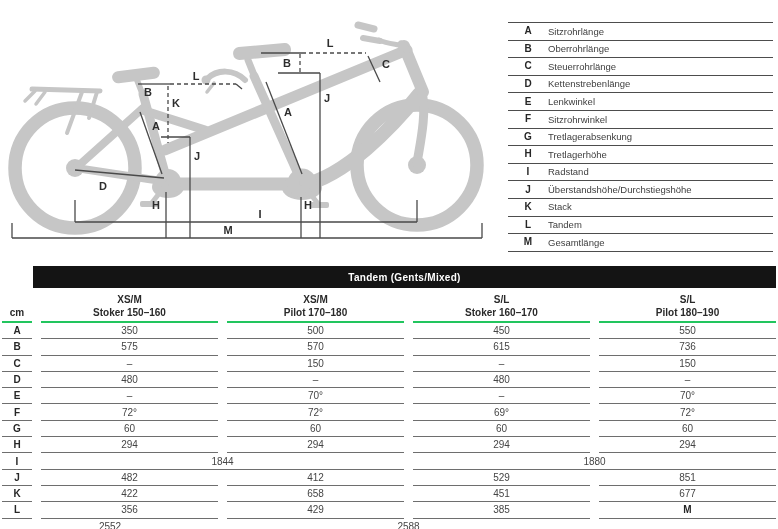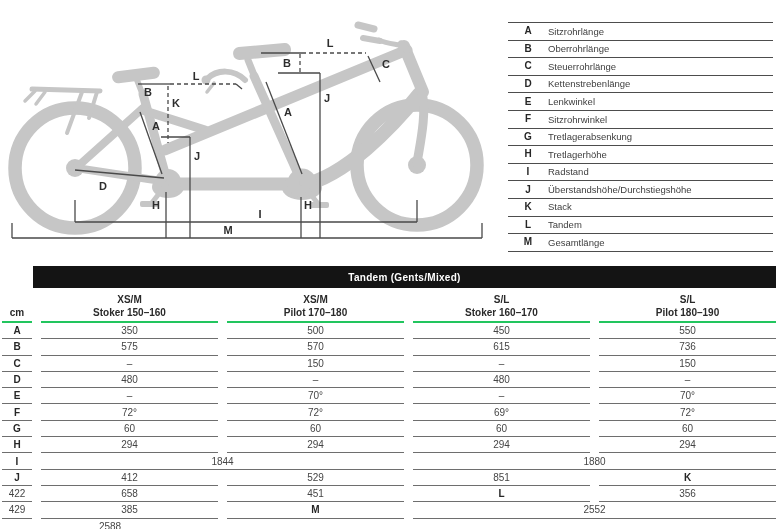--- a/index.html
+++ b/index.html
@@ -278,28 +278,30 @@
   <div class="cell">294</div>
   <div class="cell">294</div>
   <div class="cell">294</div>
   <div class="cell">294</div>
 
   <div class="cell rk">I</div>
   <div class="cell sp2">1844</div>
   <div class="cell sp2">1880</div>
 
   <div class="cell rk">J</div>
+  <div class="cell">482</div>
   <div class="cell">412</div>
   <div class="cell">529</div>
   <div class="cell">851</div>
 
   <div class="cell rk">K</div>
   <div class="cell">422</div>
   <div class="cell">658</div>
   <div class="cell">451</div>
+  <div class="cell">677</div>
 
   <div class="cell rk">L</div>
   <div class="cell">356</div>
   <div class="cell">429</div>
   <div class="cell">385</div>
 
   <div class="cell rk">M</div>
   <div class="cell sp2">2552</div>
   <div class="cell sp2">2588</div>
 </div>

